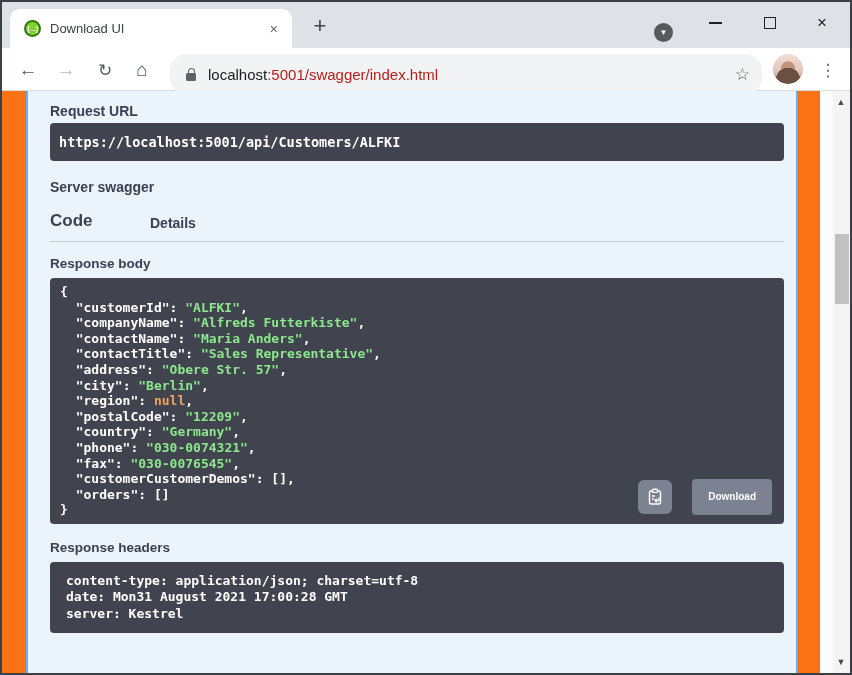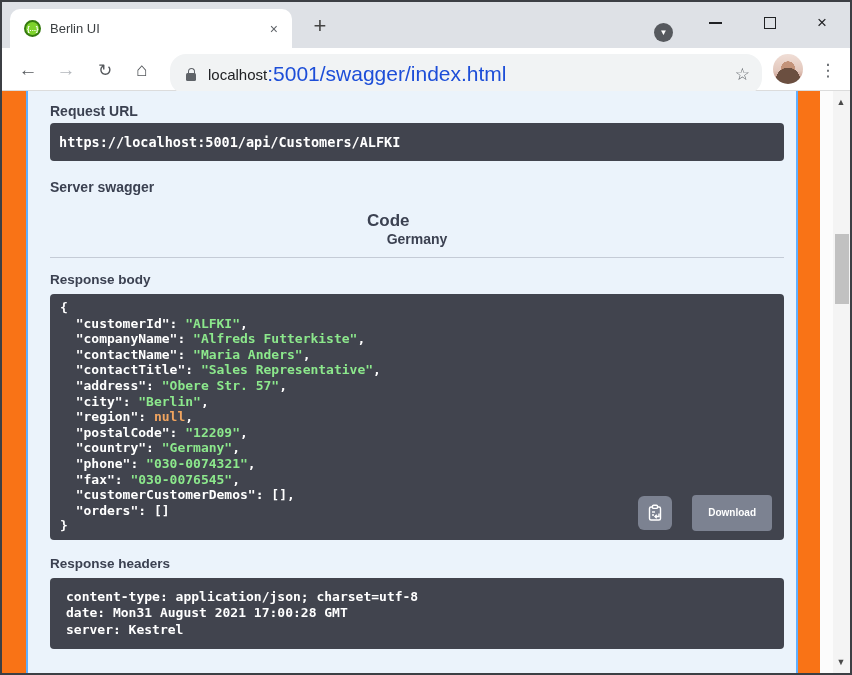--- a/index.html
+++ b/index.html
@@ -32,41 +32,41 @@
             justify-content:center; font-size:19px; color:#55585c; cursor:pointer; }
   .btn-back { left:12px; } .btn-forward { left:50px; color:#b2b6bb; } .btn-refresh { left:89px; font-size:17px; }
   .btn-home { left:126px; font-size:19px; }
   .omnibox { position:absolute; left:168px; top:6px; width:592px; height:40px; border-radius:16px;
              background:#f1f3f4; display:flex; align-items:center; padding:0 12px 0 16px; cursor:text; }
   .lock-icon { width:10px; height:13px; position:relative; margin-right:12px; flex:0 0 auto; }
   .lock-icon .shackle { position:absolute; top:0; left:1.5px; width:7px; height:7px; border:1.6px solid #5f6368;
                         border-bottom:none; border-radius:4px 4px 0 0; }
   .lock-icon .bodyp { position:absolute; bottom:0; left:0; width:10px; height:7.5px; background:#5f6368; border-radius:1.5px; }
   .url-host { font-size:15px; color:#202124; }
-  .url-path { font-size:21px; color:#1d4ed8; flex:1 1 auto; white-space:nowrap; overflow:hidden; }
+  .url-path { font-size:15px; color:#b91c1c; flex:1 1 auto; white-space:nowrap; overflow:hidden; }
   .star { font-size:17px; color:#5f6368; cursor:pointer; padding-left:8px; }
   .avatar { position:absolute; left:771px; top:6px; width:30px; height:30px; border-radius:50%; cursor:pointer;
             background:
               radial-gradient(circle at 50% 86%, #6b4f40 0 40%, rgba(0,0,0,0) 41%),
               radial-gradient(circle at 50% 48%, #c3937a 0 32%, rgba(0,0,0,0) 33%),
               linear-gradient(180deg, #f0ded6 0%, #e3c8bd 55%, #b97f70 100%); }
   .menu-dots { position:absolute; left:812px; top:8px; width:28px; height:28px; display:flex; align-items:center;
                justify-content:center; font-size:17px; color:#5f6368; cursor:pointer; }
 
   
   .viewport { position:relative; height:582px; background:#f97316; }
   .content { position:absolute; left:24px; top:0; width:772px; height:100%;
              background:#ebf3fb; border-left:2px solid #61affe; border-right:2px solid #61affe;
              padding:12px 12px 0 22px; color:#3b4151; }
   .sec-label { font-size:14px; font-weight:bold; color:#3b4151; }
   .url-bar { margin-top:4px; height:38px; background:#41444e; border-radius:4px; display:flex; align-items:center;
              padding:0 9px; }
   .url-bar span { font-family:"DejaVu Sans Mono", monospace; font-weight:bold; font-size:13.5px; color:#fff; white-space:nowrap; }
   .server-response { margin-top:18px; }
-  .resp-head-row { display:flex; margin-top:16px; align-items:center;flex-direction:column; }
+  .resp-head-row { display:flex; margin-top:16px; align-items:flex-end; }
   .col-code { width:100px; flex:0 0 auto; }
   .code-header { font-size:17px; font-weight:bold; }
   .details-header { font-size:14px; font-weight:bold; }
   .divider { margin-top:10px; border-bottom:1px solid rgba(59,65,81,0.22); }
   .resp-row { display:flex; margin-top:14px; }
   .status-code { font-size:14px; color:#3b4151; }
   .resp-detail { flex:1 1 auto; min-width:0; }
   .block-label { font-size:13.5px; font-weight:bold; color:#3b4151; }
   .code-block { position:relative; margin-top:7px; background:#41444e; border-radius:4px; padding:6px 10px; }
   .code-block pre { font-family:"DejaVu Sans Mono", monospace; font-size:13px; font-weight:bold;
@@ -93,21 +93,21 @@
 </head>
 <body>
 
 <div class="window">
 
   <div class="tabstrip">
     <div class="tab">
       <span class="favicon">
           <span>{…}</span>
         </span>
-      <span class="tab-title">Berlin UI</span>
+      <span class="tab-title">Download UI</span>
       <span class="tab-close">×</span>
     </div>
     <div class="newtab">+</div>
     <div class="tabsearch">
       <span class="chev">▼</span>
     </div>
     <div class="wc wc-min">
         <span class="min-glyph"></span>
       </div>
     <div class="wc wc-max">
@@ -139,21 +139,21 @@
 
       <div class="sec-label">Request URL</div>
       <div class="url-bar">
         <span>https://localhost:5001/api/Customers/ALFKI</span>
       </div>
 
       <div class="sec-label server-response">Server swagger</div>
 
       <div class="resp-head-row">
         <div class="col-code code-header">Code</div>
-        <div class="details-header">Germany</div>
+        <div class="details-header">Details</div>
       </div>
       <div class="divider"></div>
 
       <div class="resp-row">
         <div class="resp-detail">
           <div class="block-label">Response body</div>
           <div class="code-block">
             <pre id="json-pre"><div><span class="tok-plain">{</span></div><div><span class="tok-key">  "customerId"</span><span class="tok-plain">: </span><span class="tok-string">"ALFKI"</span><span class="tok-plain">,</span></div><div><span class="tok-key">  "companyName"</span><span class="tok-plain">: </span><span class="tok-string">"Alfreds Futterkiste"</span><span class="tok-plain">,</span></div><div><span class="tok-key">  "contactName"</span><span class="tok-plain">: </span><span class="tok-string">"Maria Anders"</span><span class="tok-plain">,</span></div><div><span class="tok-key">  "contactTitle"</span><span class="tok-plain">: </span><span class="tok-string">"Sales Representative"</span><span class="tok-plain">,</span></div><div><span class="tok-key">  "address"</span><span class="tok-plain">: </span><span class="tok-string">"Obere Str. 57"</span><span class="tok-plain">,</span></div><div><span class="tok-key">  "city"</span><span class="tok-plain">: </span><span class="tok-string">"Berlin"</span><span class="tok-plain">,</span></div><div><span class="tok-key">  "region"</span><span class="tok-plain">: </span><span class="tok-null">null</span><span class="tok-plain">,</span></div><div><span class="tok-key">  "postalCode"</span><span class="tok-plain">: </span><span class="tok-string">"12209"</span><span class="tok-plain">,</span></div><div><span class="tok-key">  "country"</span><span class="tok-plain">: </span><span class="tok-string">"Germany"</span><span class="tok-plain">,</span></div><div><span class="tok-key">  "phone"</span><span class="tok-plain">: </span><span class="tok-string">"030-0074321"</span><span class="tok-plain">,</span></div><div><span class="tok-key">  "fax"</span><span class="tok-plain">: </span><span class="tok-string">"030-0076545"</span><span class="tok-plain">,</span></div><div><span class="tok-key">  "customerCustomerDemos"</span><span class="tok-plain">: </span><span class="tok-plain">[]</span><span class="tok-plain">,</span></div><div><span class="tok-key">  "orders"</span><span class="tok-plain">: </span><span class="tok-plain">[]</span></div><div><span class="tok-plain">}</span></div></pre>
             <div class="block-actions">
               <button class="copy-btn">

